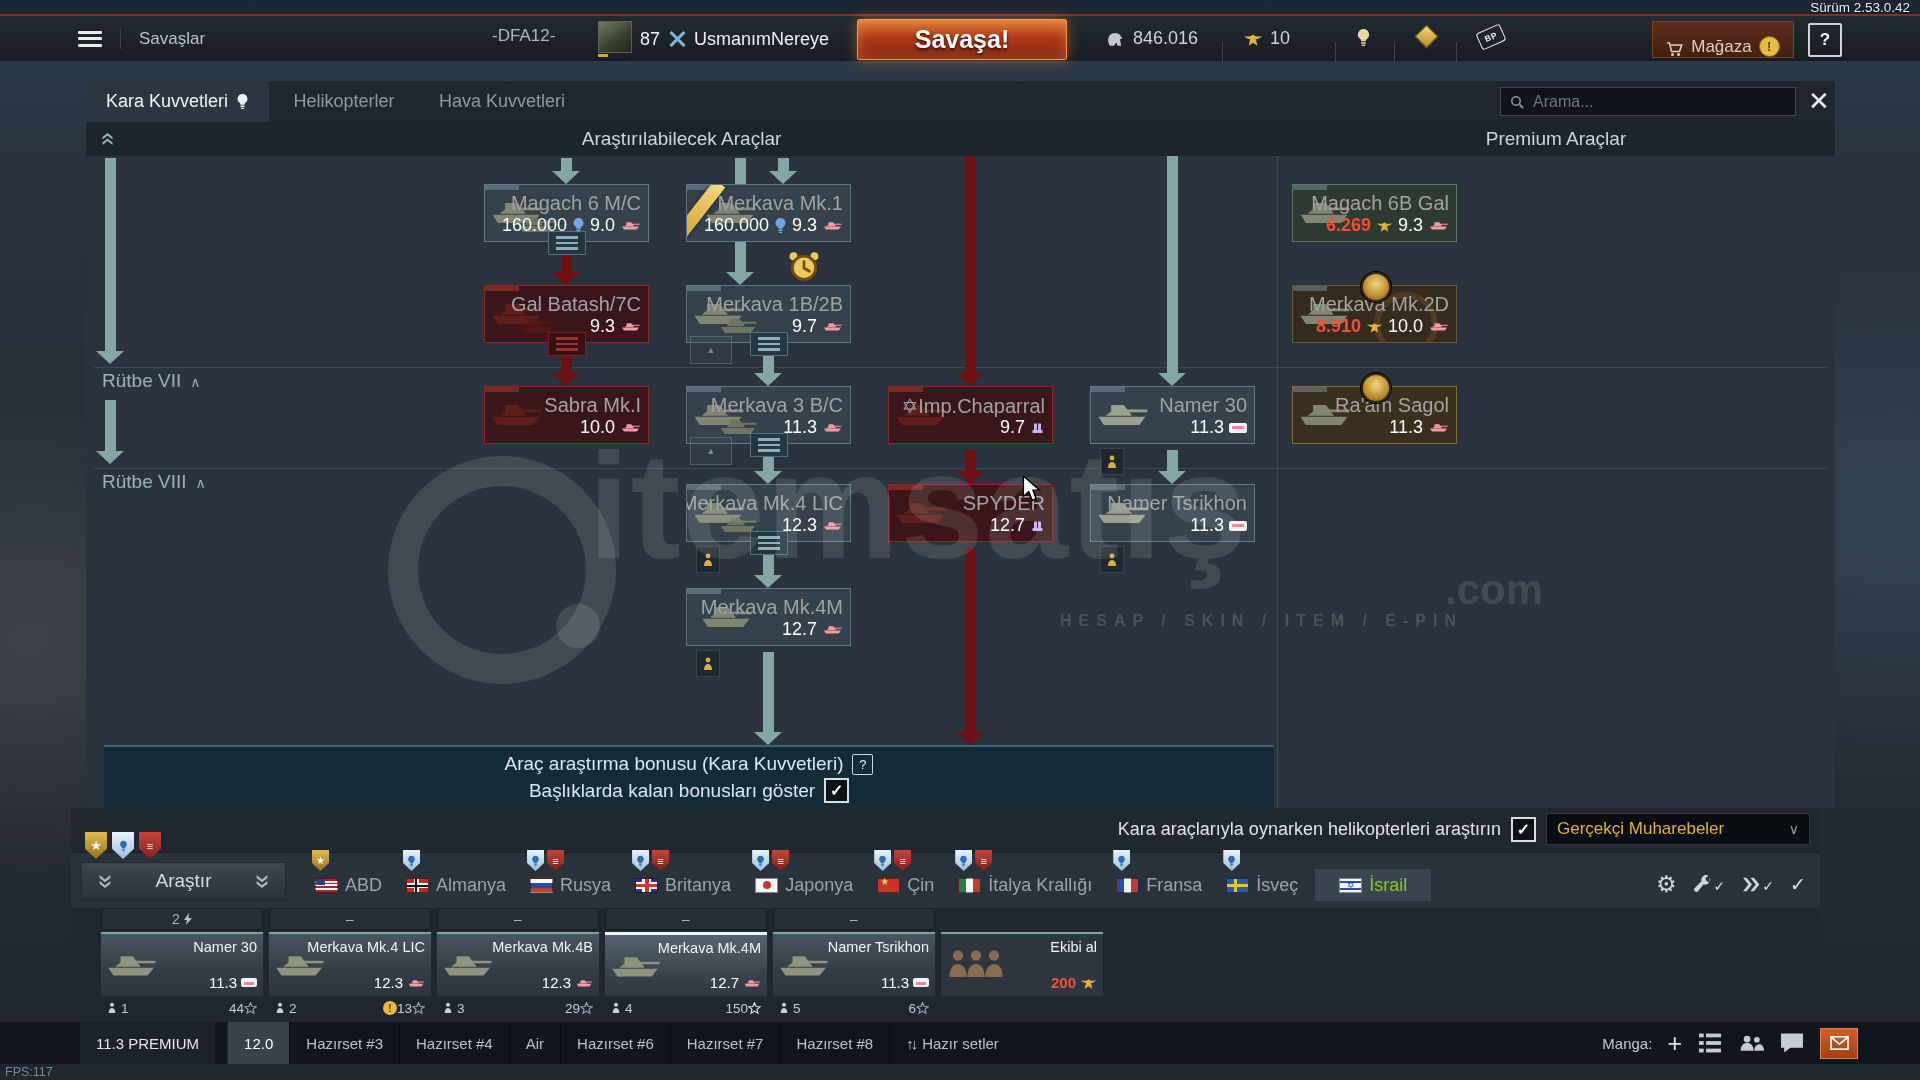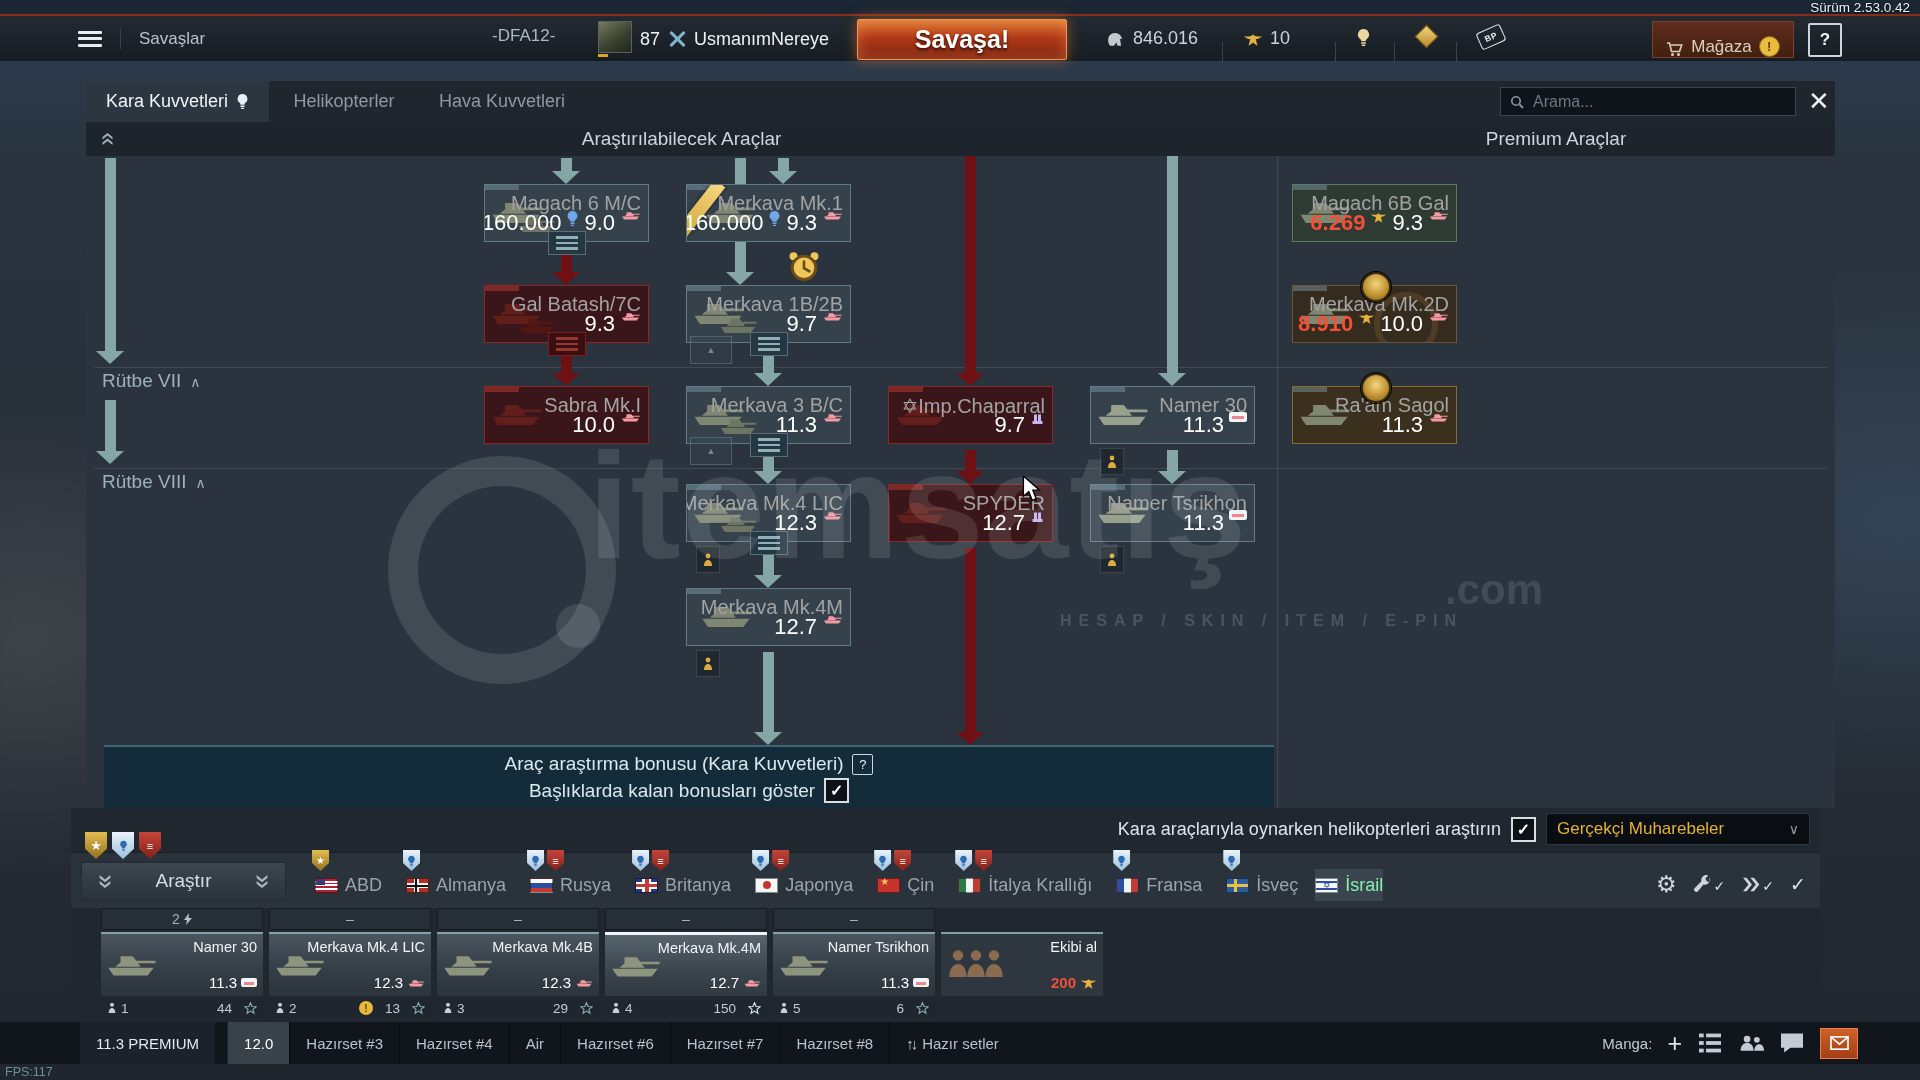--- a/index.html
+++ b/index.html
@@ -70,21 +70,21 @@
   .rline{position:absolute;left:8px;right:8px;height:1px;background:rgba(160,185,195,.16)}
   .rlab{position:absolute;left:16px;font-size:19px;color:#9cb1b9;display:flex;gap:9px;align-items:baseline;z-index:3}
   .rlab em{font-style:normal;font-size:14px;color:#9cb1b9}
   .ar{position:absolute;width:28px;z-index:1}
   .ar i{position:absolute;left:8.5px;top:0;bottom:12px;width:11px;background:#84a6a5}
   .ar u{position:absolute;left:0;bottom:0;width:0;height:0;border-left:14px solid transparent;border-right:14px solid transparent;border-top:13px solid #84a6a5}
   .ar.red i{background:#6f1014}.ar.red u{border-top-color:#6f1014}
   .node{position:absolute;width:165px;height:58px;background:#35424c;border:1px solid #5e7b87;box-sizing:border-box;z-index:2;overflow:hidden;cursor:pointer}
   .node::before{content:"";position:absolute;top:0;left:0;width:34px;height:5px;background:rgba(130,160,175,.45)}
   .node .nm{position:absolute;right:7px;top:7px;font-size:20px;color:#a3a3a3;white-space:nowrap;z-index:2}
-  .node .mt{position:absolute;right:7px;bottom:5px;display:flex;align-items:flex-start;gap:5px;font-size:22px;color:#fff;z-index:2}
+  .node .mt{position:absolute;right:7px;bottom:5px;display:flex;align-items:center;gap:5px;font-size:18px;color:#fff;z-index:2}
   .node svg.t1{position:absolute;left:2px;top:12px;width:58px;height:30px;fill:#7f8672;z-index:1}
   .node svg.t2{position:absolute;left:30px;top:28px;width:42px;height:22px;fill:#6e7562;z-index:1;display:none}
   .node.folder svg.t2{display:block}
   .node.locked{background:#3a161a;border-color:#8c2723}
   .node.locked::before{background:rgba(190,60,50,.5)}
   .node.locked svg.t1{fill:#611e1a}.node.locked svg.t2{fill:#521712}
   .node.pgreen{background:#2e3b33;border-color:#5c7a60}
   .node.pbrown{background:#362b1f;border-color:#6b5733}
   .node.pgold{background:#3a301d;border-color:#8a6c31}
   .node.pbrown::after{content:"";position:absolute;right:18px;top:6px;width:52px;height:52px;border-radius:50%;
@@ -139,21 +139,21 @@
   .sh.bulb svg{width:9px;height:12px;fill:#2d6cb4}
   .sh.list{background:linear-gradient(#c4453a,#84211a);color:#fff;font-size:11px}
   .natbar{position:absolute;left:0;right:0;top:44px;height:56px;background:#2a323b;border-top:1px solid #1a2026;
     display:flex;align-items:flex-end;padding:0 0 7px 10px;box-sizing:border-box}
   .researchbtn{width:205px;height:38px;margin-bottom:1px;background:linear-gradient(180deg,#3c474f,#2b343c);
     border:1px solid #222a31;display:flex;align-items:center;justify-content:space-between;padding:0 12px;box-sizing:border-box;
     font-size:19px;color:#d6dde2;cursor:pointer}
   .researchbtn svg{width:22px;height:14px;fill:#aeb9c0}
   .nats{display:flex;align-items:flex-end;gap:10px;margin-left:22px}
   .nat{position:relative;display:flex;align-items:center;gap:7px;height:32px;padding:0 7px;font-size:18px;color:#99a4ac;cursor:pointer;white-space:nowrap}
-  .nat.sel{background:#3b454f;color:#86efac;padding:0 0}
+  .nat.sel{background:#3b454f;color:#84cc16;padding:0 24px}
   .nbdg{position:absolute;top:-19px;left:4px;display:flex;gap:3px}
   .fl{width:23px;height:15px;display:inline-block;border:1px solid rgba(0,0,0,.45);box-sizing:border-box;position:relative;flex:none}
   .fl-us{background:linear-gradient(180deg,#b22234 0 14%,#fff 14% 28%,#b22234 28% 42%,#fff 42% 56%,#b22234 56% 70%,#fff 70% 84%,#b22234 84%)}
   .fl-us::after{content:"";position:absolute;left:0;top:0;width:45%;height:50%;background:#3c3b6e}
   .fl-de{background:#b03226;background-image:linear-gradient(#111,#111),linear-gradient(#111,#111),linear-gradient(#f2f2f2,#f2f2f2),linear-gradient(#f2f2f2,#f2f2f2);
     background-size:100% 2px,2px 100%,100% 5px,5px 100%;background-position:0 6px,8px 0,0 4.5px,6.5px 0;background-repeat:no-repeat}
   .fl-ru{background:linear-gradient(180deg,#fff 0 33%,#2a4fa0 33% 66%,#c23b34 66%)}
   .fl-uk{background:#28367a}
   .fl-uk::before{content:"";position:absolute;inset:0;background:linear-gradient(#fff,#fff),linear-gradient(#fff,#fff);
     background-size:100% 7px,9px 100%;background-position:center;background-repeat:no-repeat}
@@ -185,21 +185,21 @@
   .scard.sel{border-top:3px solid #eef4f8;background:linear-gradient(180deg,#57646e,#3a444d 60%,#313a43)}
   .snm{position:absolute;right:6px;top:5px;font-size:14.5px;color:#f2f5f7;white-space:nowrap;z-index:2}
   .sbr{position:absolute;right:6px;bottom:5px;font-size:15px;color:#fff;display:flex;gap:4px;align-items:center;z-index:2}
   .sbr .bric-tank{width:18px;height:10px}
   .sbr .ic-apc{width:16px;height:9px}
   .scard svg.tk{position:absolute;left:2px;top:16px;width:56px;height:30px;fill:#8e957f;z-index:1}
   .sfoot{height:20px;margin-top:2px;background:#1f262d;display:flex;align-items:center;justify-content:space-between;
     padding:0 6px;font-size:13.5px;color:#c3ccd2}
   .sfoot .lft{display:flex;align-items:center;gap:4px}
   .sfoot svg.pers{width:10px;height:12px;fill:#c6ced4}
-  .sfoot .rgt{display:flex;align-items:center;gap:12px}
+  .sfoot .rgt{display:flex;align-items:center;gap:0}
   .sfoot svg.st{width:13px;height:13px;color:#8fa9b8}
   .sfoot svg.st.fill{color:#d6ebf5;fill:#d6ebf5}
   .warn{width:14px;height:14px;border-radius:50%;background:#e8b93c;color:#5a4206;font-weight:bold;font-size:10px;
     display:flex;align-items:center;justify-content:center}
   .crewfaces{position:absolute;left:4px;top:4px;display:flex}
   .crewfaces svg{width:26px;height:52px;fill:#8a6b4f;margin-right:-8px}
   .buy200{position:absolute;right:6px;bottom:5px;display:flex;align-items:center;gap:4px;font-size:15px;color:#f25038;font-weight:bold}
   
   .bottombar{position:absolute;left:0;right:0;top:1022px;height:42px;background:#10161b;z-index:30;display:flex;align-items:flex-end}
   .bbleft{display:flex;align-items:center;margin-left:80px;height:42px}

